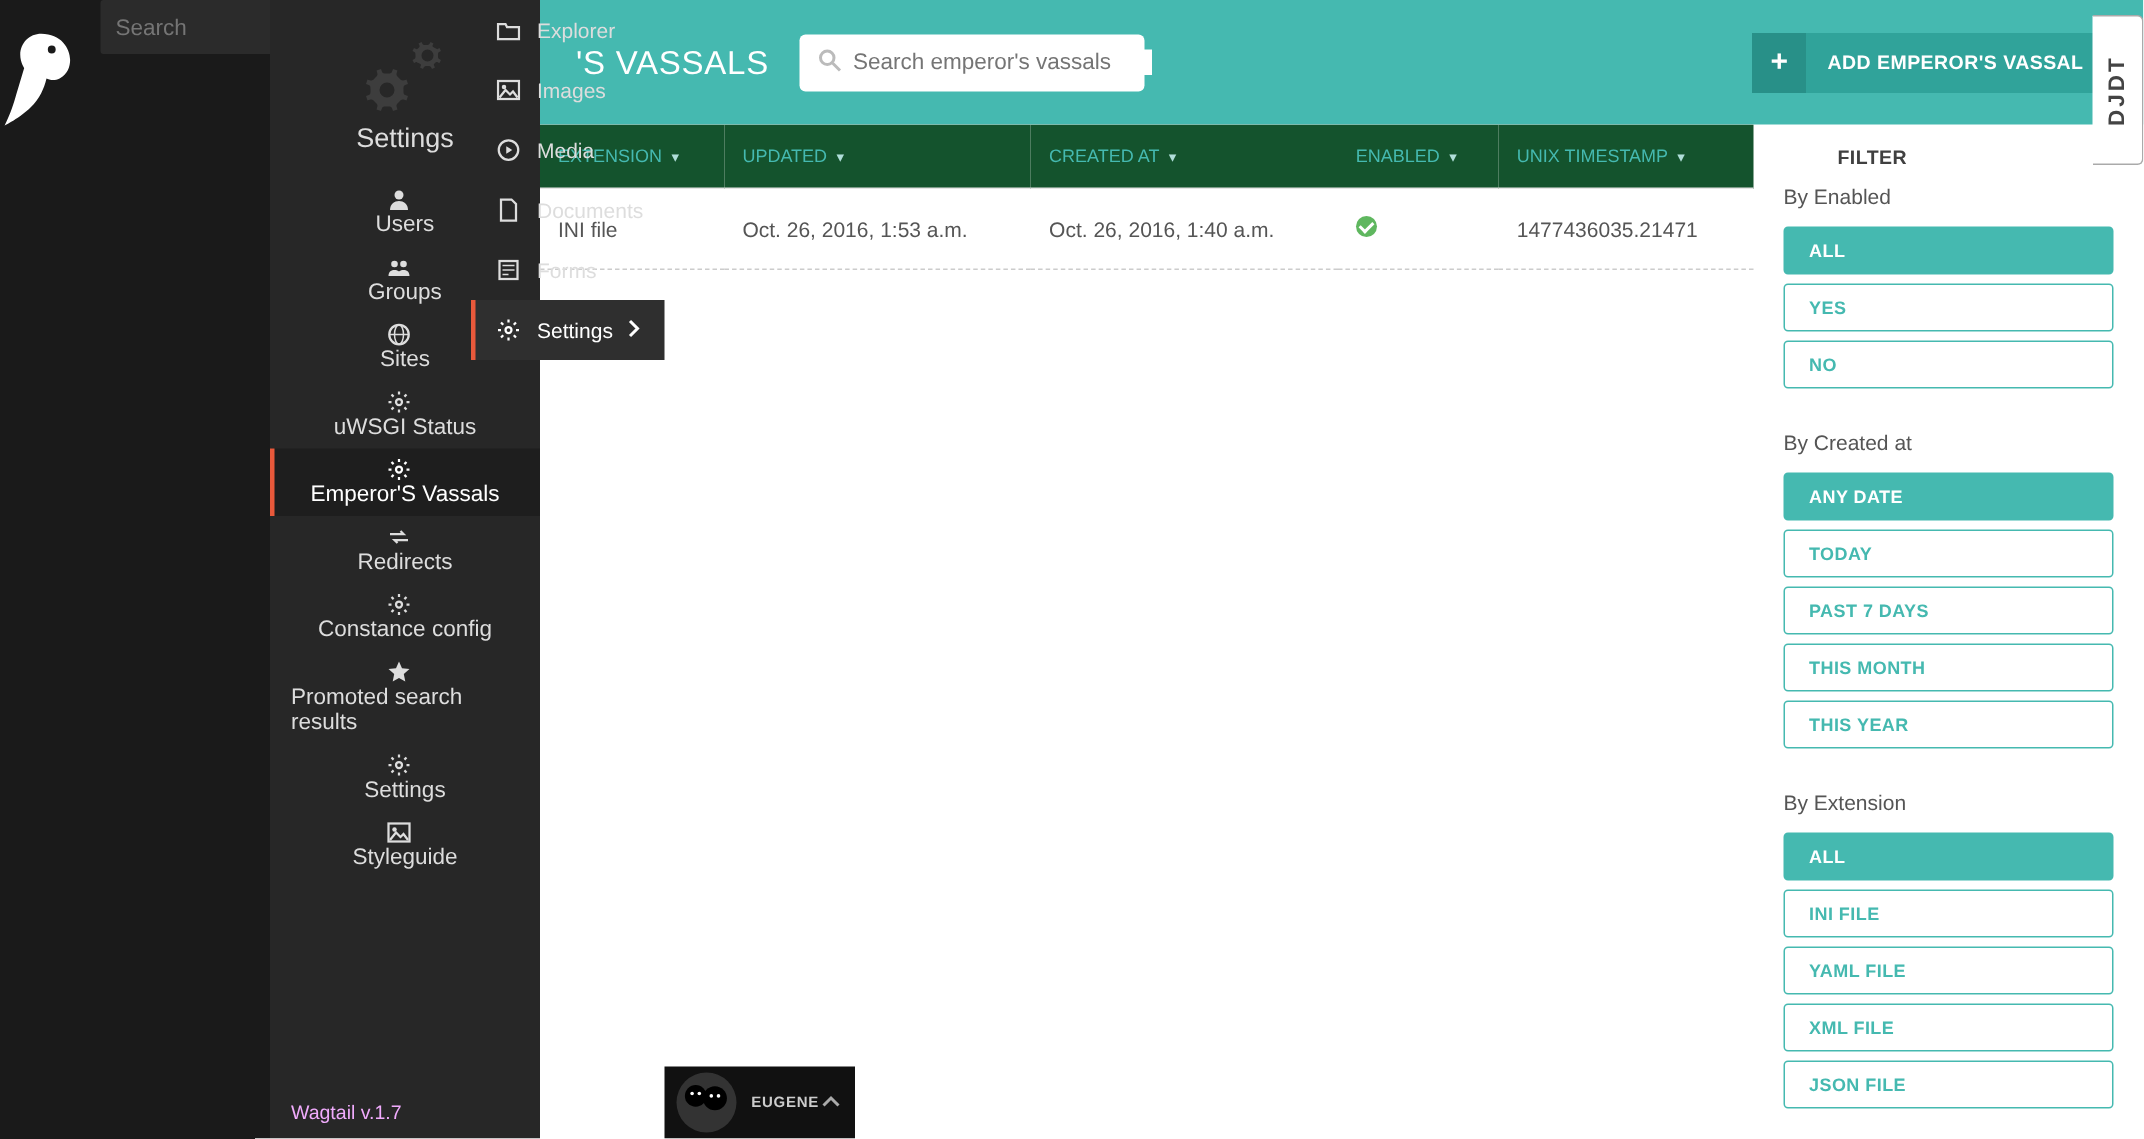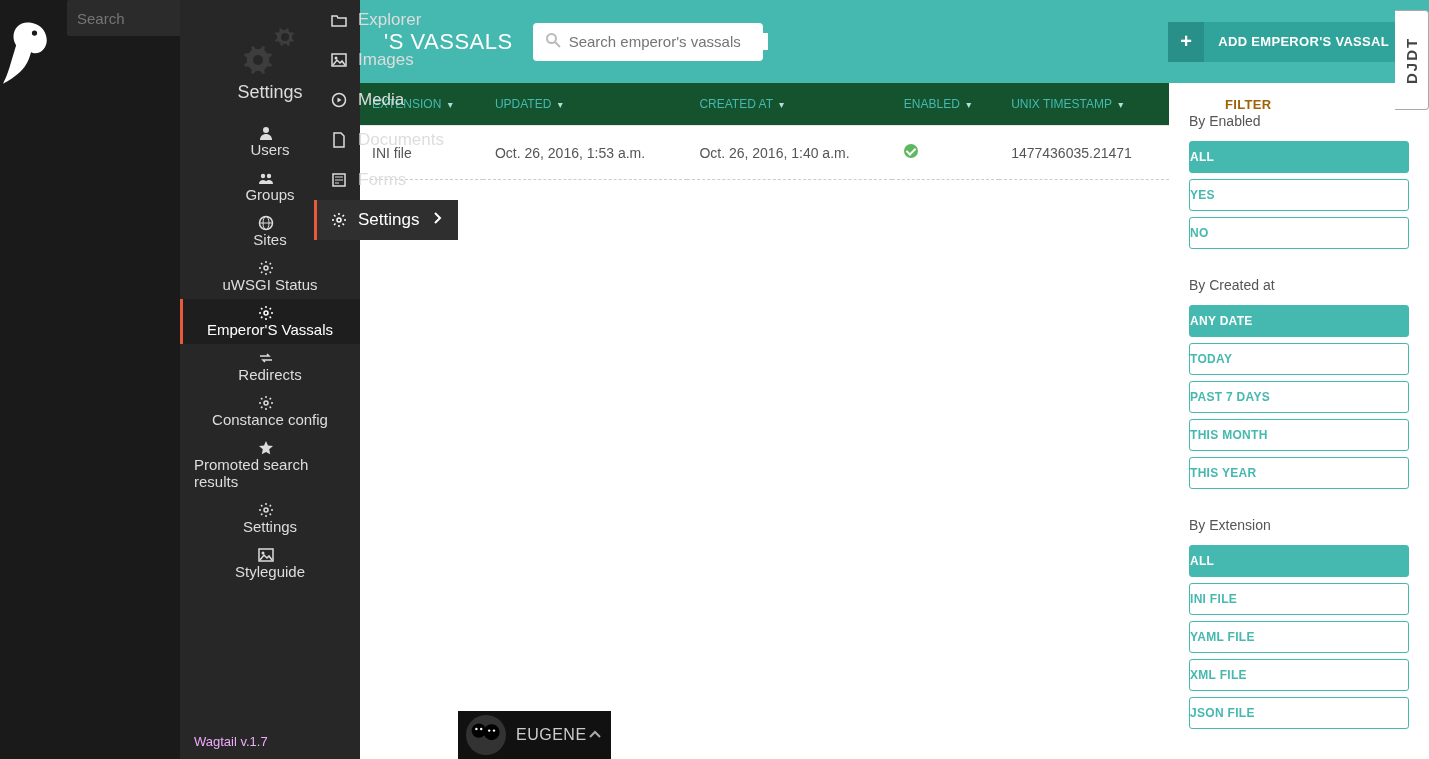--- a/index.html
+++ b/index.html
@@ -9,29 +9,29 @@
 
 
 .sidebar { width: 180px; background: #1a1a1a; color: #ccc; display: flex; flex-direction: row; }
 .logo-wrap { height: 108px; display: flex; align-items: center; justify-content: center; }
 .logo-wrap svg { width: 55px; height: 70px; }
 .search-box { margin: 0 12px 14px; background: #2b2b2b; height: 36px; display: flex; align-items: center; padding: 0 10px; border-radius: 2px; }
 .search-box input { flex: 1; background: transparent; border: none; outline: none; color: #eee; font-size: 15px; }
 .search-box .sicon { color: #ccc; }
 
 .nav { list-style: none; }
-.nav li { display: flex; align-items: center; height: 40px; padding: 0 14px; font-size: 17px; color: #ddd; cursor: pointer; position: relative; }
+.nav li { display: flex; align-items: center; height: 40px; padding: 0 14px; font-size: 14px; color: #ddd; cursor: pointer; position: relative; }
 .nav li .micon { width: 22px; display: inline-flex; align-items: center; justify-content: center; margin-right: 8px; fill: currentColor; }
 .nav li.active { background: #2f2f2f; border-left: 3px solid #e9593b; padding-left: 11px; color: #fff; }
 .nav li .chev { position: absolute; right: 12px; }
 
 .user-bar { margin-top: auto; background: #111; height: 48px; display: flex; align-items: center; padding: 0 8px; color: #ccc; }
 .user-bar .avatar { width: 40px; height: 40px; border-radius: 50%; background: #333; margin-right: 10px; overflow: hidden; display:flex; align-items:flex-end; justify-content:center; }
 .user-bar .avatar svg { width: 46px; height: 36px; }
-.user-bar .uname { text-transform: uppercase; font-weight: 400; font-size: 16px; letter-spacing: .5px; flex:1; }
+.user-bar .uname { text-transform: uppercase; font-weight: 700; font-size: 10px; letter-spacing: .5px; flex:1; }
 .user-bar .uchev { color: #aaa; }
 
 
 .subpanel { width: 180px; background: #272727; color: #ccc; display: flex; flex-direction: column; padding-top: 10px; }
 .sub-head { display: flex; flex-direction: column; align-items: center; padding: 8px 0 16px; }
 .sub-head .gears { position: relative; width: 60px; height: 60px; color: #3d3d3d; }
 .sub-head h2 { font-weight: 400; font-size: 18px; color: #ddd; margin-top: 4px; }
 .subnav { list-style: none; }
 .subnav li { display: flex; align-items: center; min-height: 42px; padding: 6px 14px; font-size: 15px; color: #ddd; cursor: pointer; position: relative; flex-direction: column; }
 .subnav li .micon { width: 22px; display: inline-flex; align-items: center; justify-content: center; margin-right: 8px; font-size: 14px; }
@@ -55,25 +55,25 @@
 
 table.listing { width: 100%; border-collapse: collapse; }
 table.listing th { text-align: left; font-weight: 500; font-size: 12px; color: #45b9b0; text-transform: uppercase; padding: 14px 12px; background: #14532d; cursor: pointer; border-bottom: 1px solid #e6e6e6; }
 table.listing th .sortc { color: #b0ded9; margin-left: 3px; font-size: 10px; }
 table.listing td { padding: 18px 12px; font-size: 14px; color: #555; }
 table.listing tr.data-row { border-bottom: 1px dashed #ccc; }
 .check-ok { display: inline-block; width: 14px; height: 14px; background: #5fb75f; border-radius: 50%; position: relative; }
 .check-ok::after { content: ""; position: absolute; left: 4px; top: 2px; width: 4px; height: 7px; border: solid #fff; border-width: 0 2px 2px 0; transform: rotate(45deg); }
 .pagination { text-align: center; padding: 30px 0; color: #555; font-size: 14px; }
 
-.filters h3 { text-transform: uppercase; font-size: 13px; font-weight: 600; color: #a16207; letter-spacing: .3px; margin-bottom: 1px; padding-left: 36px; }
+.filters h3 { text-transform: uppercase; font-size: 13px; font-weight: 600; color: #404040; letter-spacing: .3px; margin-bottom: 11px; padding-left: 36px; }
 .filter-group { margin-bottom: 28px; }
 .filter-group .fg-title { font-size: 14px; color: #555; margin-bottom: 12px; }
 .pill-list { list-style: none; }
-.pill-list li { border: 1px solid #45b9b0; color: #45b9b0; border-radius: 3px; padding: 8px 0; font-size: 12px; font-weight: 600; letter-spacing: .3px; margin-bottom: 6px; text-transform: uppercase; cursor: pointer; }
+.pill-list li { border: 1px solid #45b9b0; color: #45b9b0; border-radius: 3px; padding: 8px 16px; font-size: 12px; font-weight: 600; letter-spacing: .3px; margin-bottom: 6px; text-transform: uppercase; cursor: pointer; }
 .pill-list li.active { background: #45b9b0; color: #fff; }
 
 
 .djdt { position: absolute; right: 0; top: 10px; width: 34px; height: 100px; background: #fff; border: 1px solid #aaa; border-right: none; border-radius: 4px 0 0 4px; display: flex; align-items: center; justify-content: center; writing-mode: vertical-rl; transform: rotate(180deg); font-weight: 700; color: #444; letter-spacing: 2px; font-family: Arial, sans-serif; font-size: 15px; cursor: pointer; }
 
 svg.micon-svg { width: 16px; height: 16px; fill: currentColor; }
 </style>
 </head>
 <body>
 

